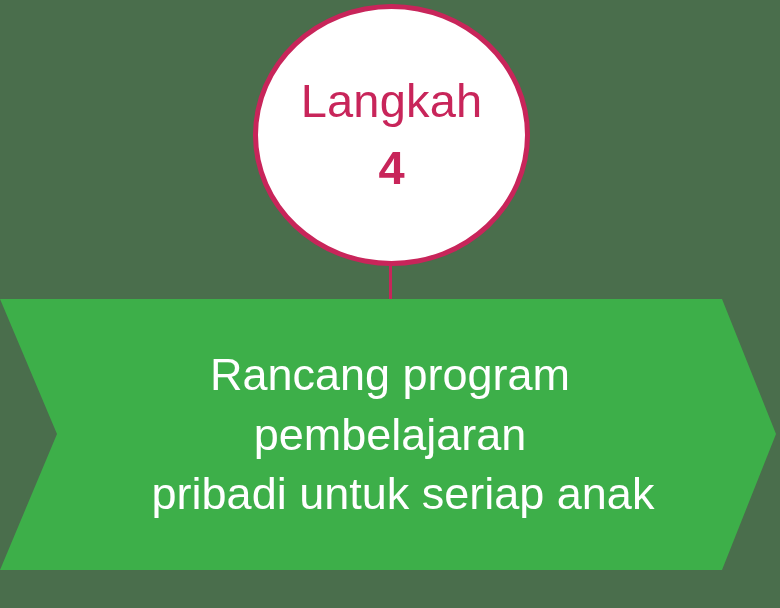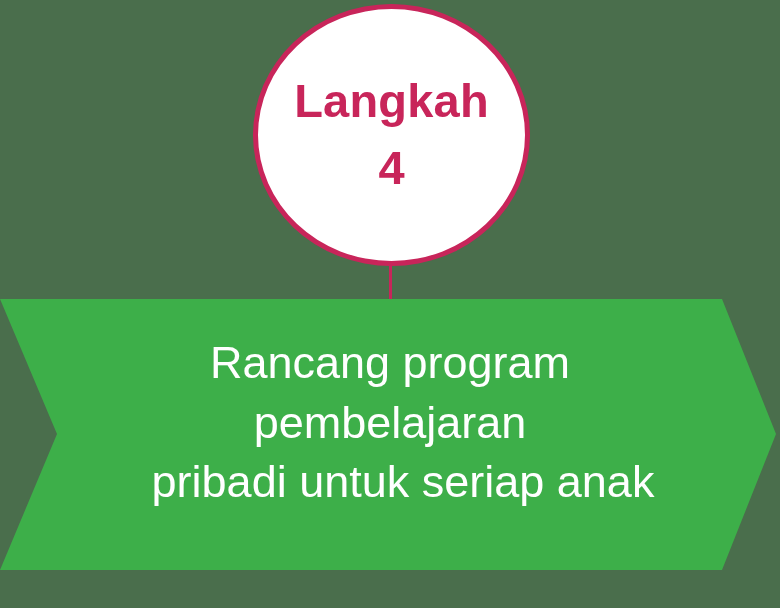--- a/index.html
+++ b/index.html
@@ -33,21 +33,21 @@
     border: 5px solid #c8255a;
     display: flex;
     flex-direction: column;
     align-items: center;
     justify-content: center;
     z-index: 3;
   }
 
   #step-label-text {
     font-size: 47px;
-    font-weight: bold;
+    font-weight: normal;
     color: #c8255a;
     line-height: 1.08;
     letter-spacing: 0.2px;
     white-space: nowrap;
   }
 
   #step-number-text {
     font-size: 47px;
     font-weight: bold;
     color: #c8255a;
@@ -78,21 +78,21 @@
 
   #banner-shape svg {
     display: block;
     width: 780px;
     height: 271px;
   }
 
   #banner-text-block {
     position: absolute;
     left: 0;
-    top: 287px;
+    top: 299px;
     width: 780px;
     height: 271px;
     z-index: 4;
     display: flex;
     flex-direction: column;
     align-items: center;
     justify-content: center;
     pointer-events: none;
   }
 

